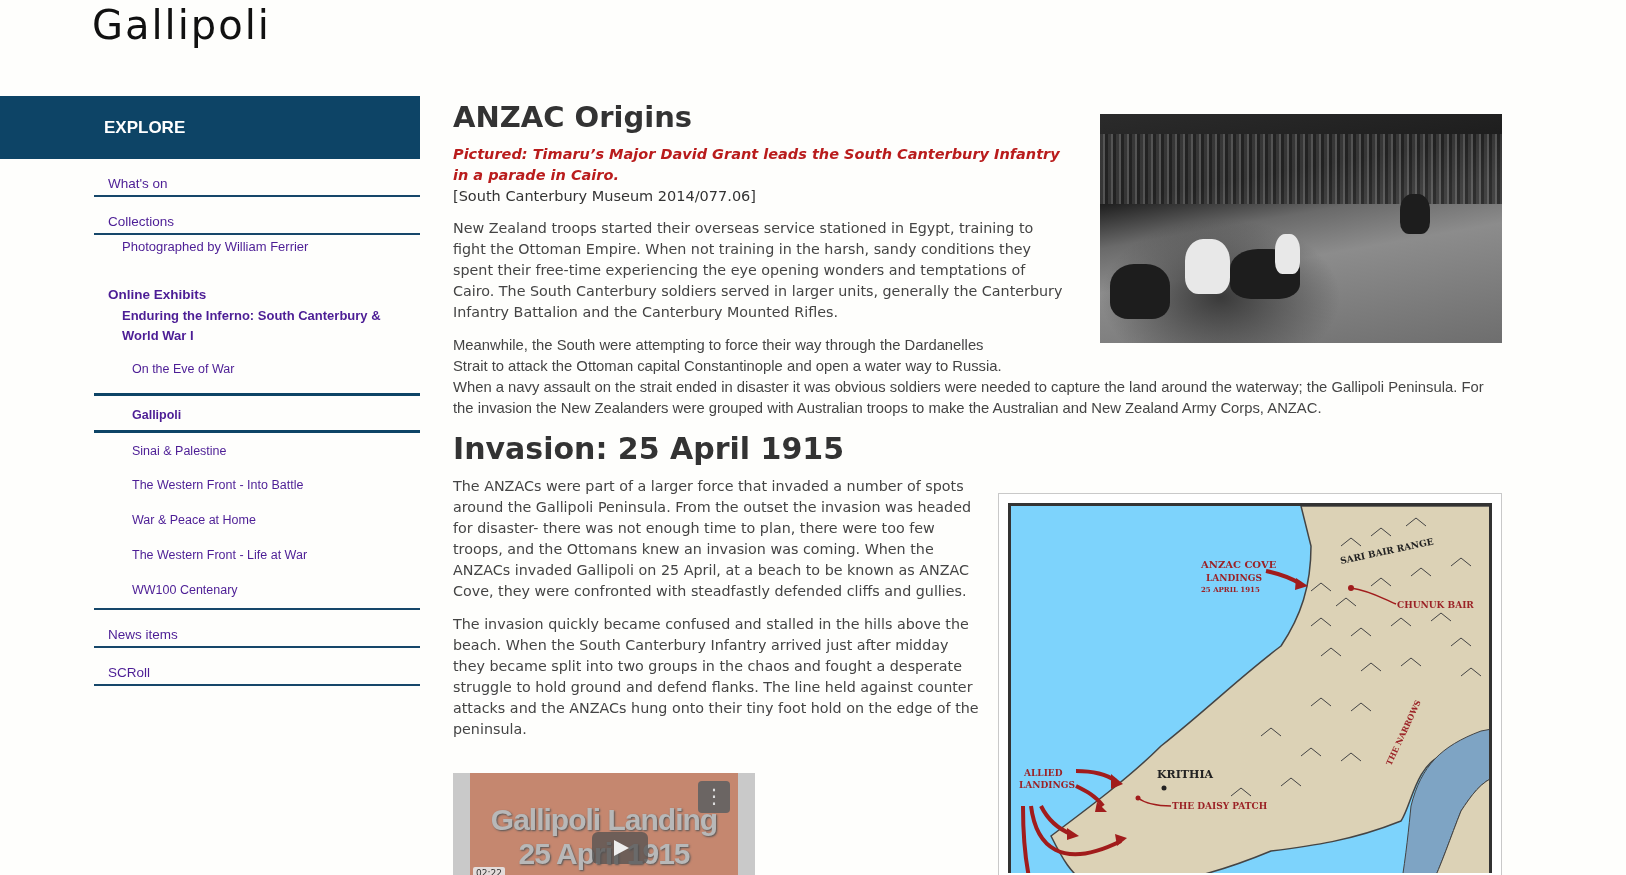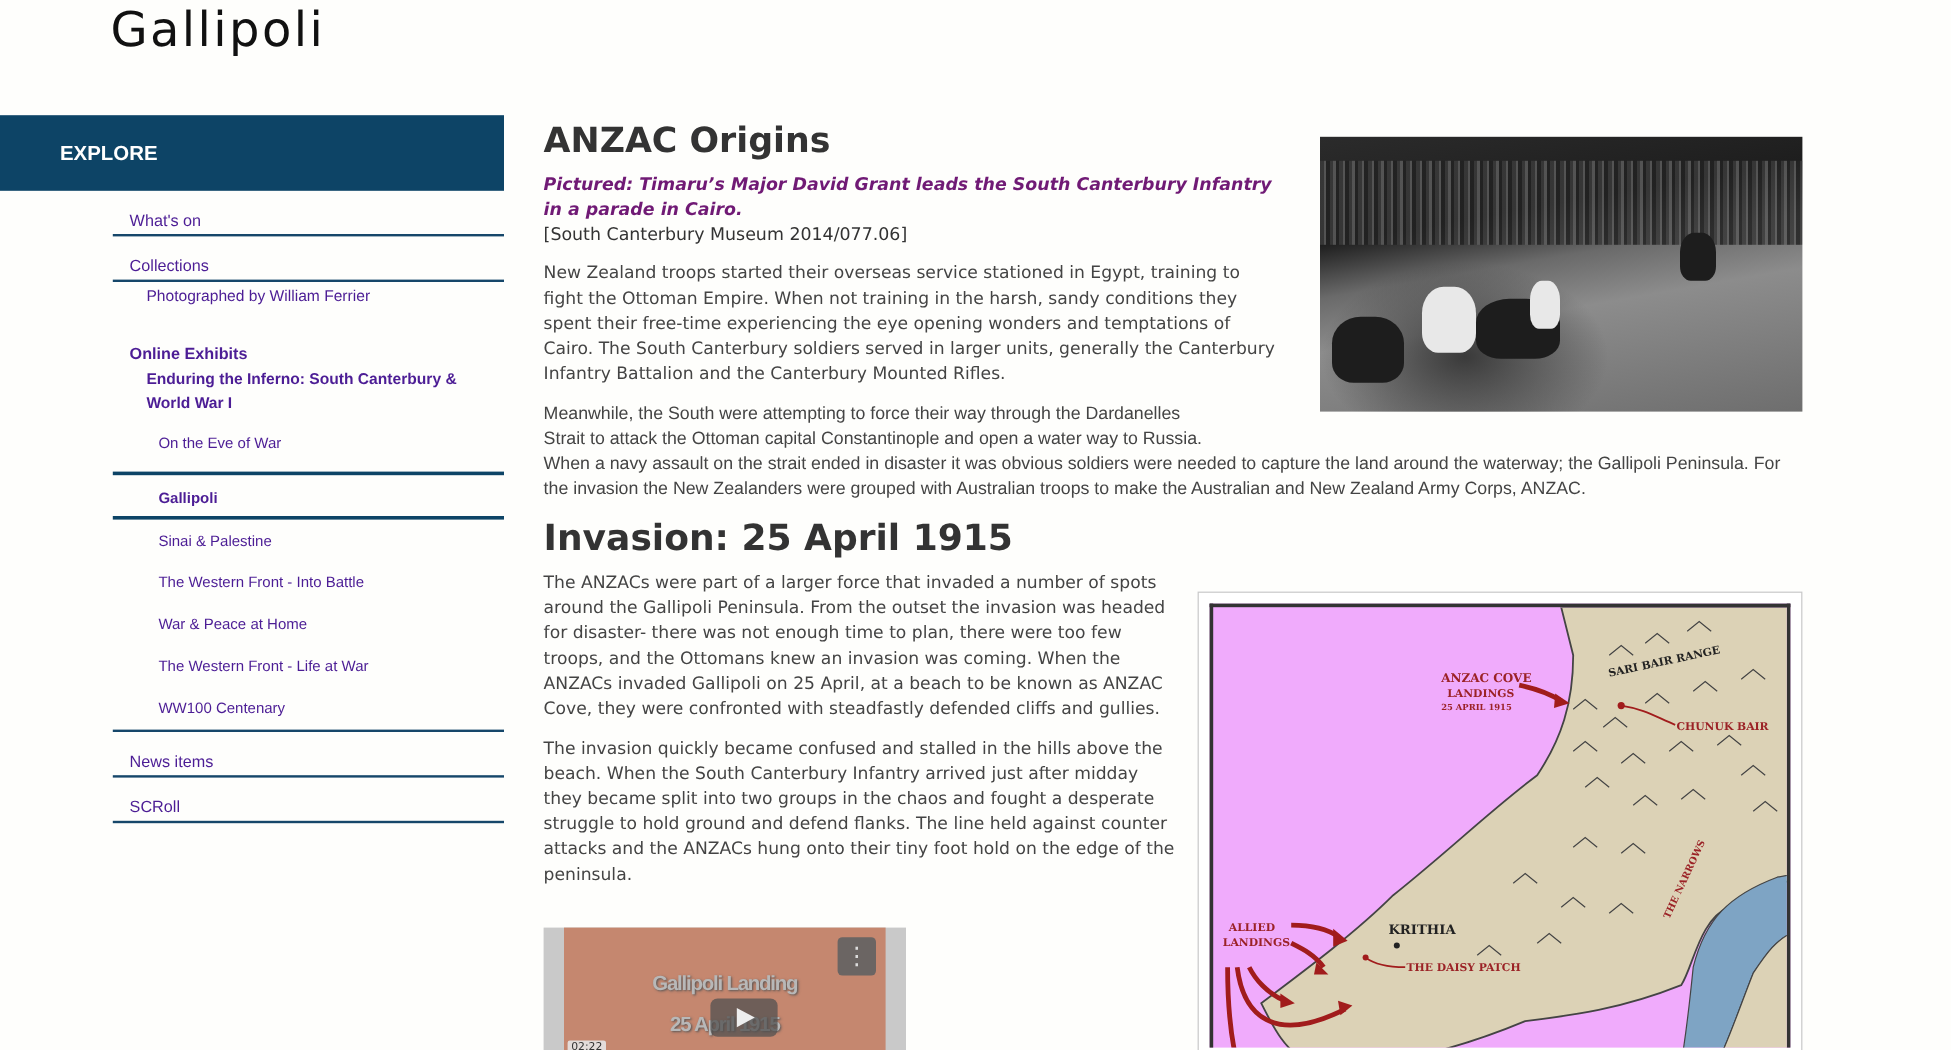--- a/index.html
+++ b/index.html
@@ -9,39 +9,39 @@
   .site-title {
     position: absolute; left: 92px; top: 2px;
     font-family: "DejaVu Sans", sans-serif; font-size: 40px; font-weight: 500;
     color: #111; letter-spacing: 2px;
   }
 
   .sidebar { position: absolute; left: 0; top: 96px; width: 420px; }
   .explore-bar {
     height: 63px; background: #0d4466; color: #ffffff;
     font-family: "Liberation Sans", sans-serif; font-weight: bold; font-size: 17px;
-    padding-left: 50px; line-height: 63px;
+    padding-left: 104px; line-height: 63px;
   }
   .nav { margin-left: 94px; width: 326px; }
   .nav-item {
     font-family: Liberation Sans, sans-serif; font-size: 13.5px; color: #4c1d95;
     display: block; cursor: pointer;
   }
   .nav-top { padding: 17px 0 0 14px; height: 38px; border-bottom: 2px solid #16476a; }
   .nav-top.no-border { border-bottom: none; }
   .nav-top.bold { font-weight: bold; height: 36px; }
   .nav-sub { padding-left: 28px; font-size: 13px; }
   .nav-sub.bold { font-weight: bold; line-height: 20px; }
   .nav-sub2 { padding-left: 38px; font-size: 12.5px; height: 35px; padding-top: 10px; }
   .nav-sub2.active { font-weight: bold; border-top: 3px solid #0d4466; border-bottom: 3px solid #0d4466; height: 40px; padding-top: 12px;}
 
   .content { position: absolute; left: 453px; top: 100px; width: 1050px; }
   h1 { font-family: "DejaVu Sans", sans-serif; font-size: 29px; font-weight: bold; color: #333; }
   h2 { font-family: "DejaVu Sans", sans-serif; font-size: 30px; font-weight: bold; color: #333; margin-top: 12px; }
-  .caption { font-style: italic; font-weight: bold; font-size: 14.5px; line-height: 21px; width: 620px; margin-top: 10px; color: #701a75; }
+  .caption { font-style: italic; font-weight: bold; font-size: 14.5px; line-height: 21px; width: 620px; margin-top: 10px; color: #b91c1c; }
   .credit { font-size: 14.5px; line-height: 21px; color: #333; }
   p { font-size: 14.3px; line-height: 21px; color: #444; }
   .p1 { width: 610px; margin-top: 11px; }
   .p2 { margin-top: 12px; font-family: "Liberation Sans", sans-serif; font-size: 14.8px; transform-origin: left; }
   .p3 { width: 520px; margin-top: 10px; }
   .p4 { width: 530px; margin-top: 12px; }
 
   .photo {
     position: absolute; left: 1100px; top: 114px; width: 402px; height: 229px;
     background:
@@ -51,31 +51,31 @@
   }
   .photo .crowd { position: absolute; left: 0; top: 20px; width: 100%; height: 70px;
     background: repeating-linear-gradient(90deg, #3a3a3a 0 3px, #5c5c5c 3px 5px, #222 5px 8px); opacity: 0.85; }
   .photo .horse { position: absolute; background: #1d1d1d; border-radius: 40% 40% 30% 30%; }
   .photo .horse.white { background: #e8e8e8; }
 
   .map {
     position: absolute; left: 998px; top: 493px; width: 504px; height: 390px;
     border: 1px solid #c9c9c9; background: #fff; padding: 9px;
   }
-  .map-inner { position: relative; width: 100%; height: 100%; border: 3px solid #333; border-bottom: none; overflow: hidden; background: #f0abfc; }
+  .map-inner { position: relative; width: 100%; height: 100%; border: 3px solid #333; border-bottom: none; overflow: hidden; background: #7dd3fc; }
   .map-inner svg { position: absolute; left: 0; top: 0; }
 
   .video {
     position: absolute; left: 453px; top: 773px; width: 302px; height: 110px;
     background: #c9c9c9;
   }
   .video-thumb { position: absolute; left: 17px; top: 0; width: 268px; height: 110px; background: #c5876f; }
   .video-title {
     position: absolute; left: 0; top: 30px; width: 100%; text-align: center;
-    font-family: "Liberation Sans", sans-serif; font-weight: bold; font-size: 17px; line-height: 34px;
+    font-family: "Liberation Sans", sans-serif; font-weight: bold; font-size: 30px; line-height: 34px;
     color: #b8b8b8; text-shadow: 1px 1px 2px #555; letter-spacing: -1px;
   }
   .video-menu { position: absolute; right: 8px; top: 8px; width: 32px; height: 32px; background: #6b6563; border-radius: 4px;
     color: #ddd; text-align: center; font-size: 20px; line-height: 30px; }
   .video-play { position: absolute; left: 122px; top: 59px; width: 56px; height: 32px; background: rgba(80,80,80,0.75); border-radius: 6px; }
   .video-play::after { content: ""; position: absolute; left: 22px; top: 8px; border-left: 15px solid #eee; border-top: 8px solid transparent; border-bottom: 8px solid transparent; }
   .video-time { position: absolute; left: 3px; top: 94px; background: rgba(230,230,230,0.9); font-size: 9px; padding: 1px 3px; border-radius: 2px; color: #333; }
 </style>
 </head>
 <body>

